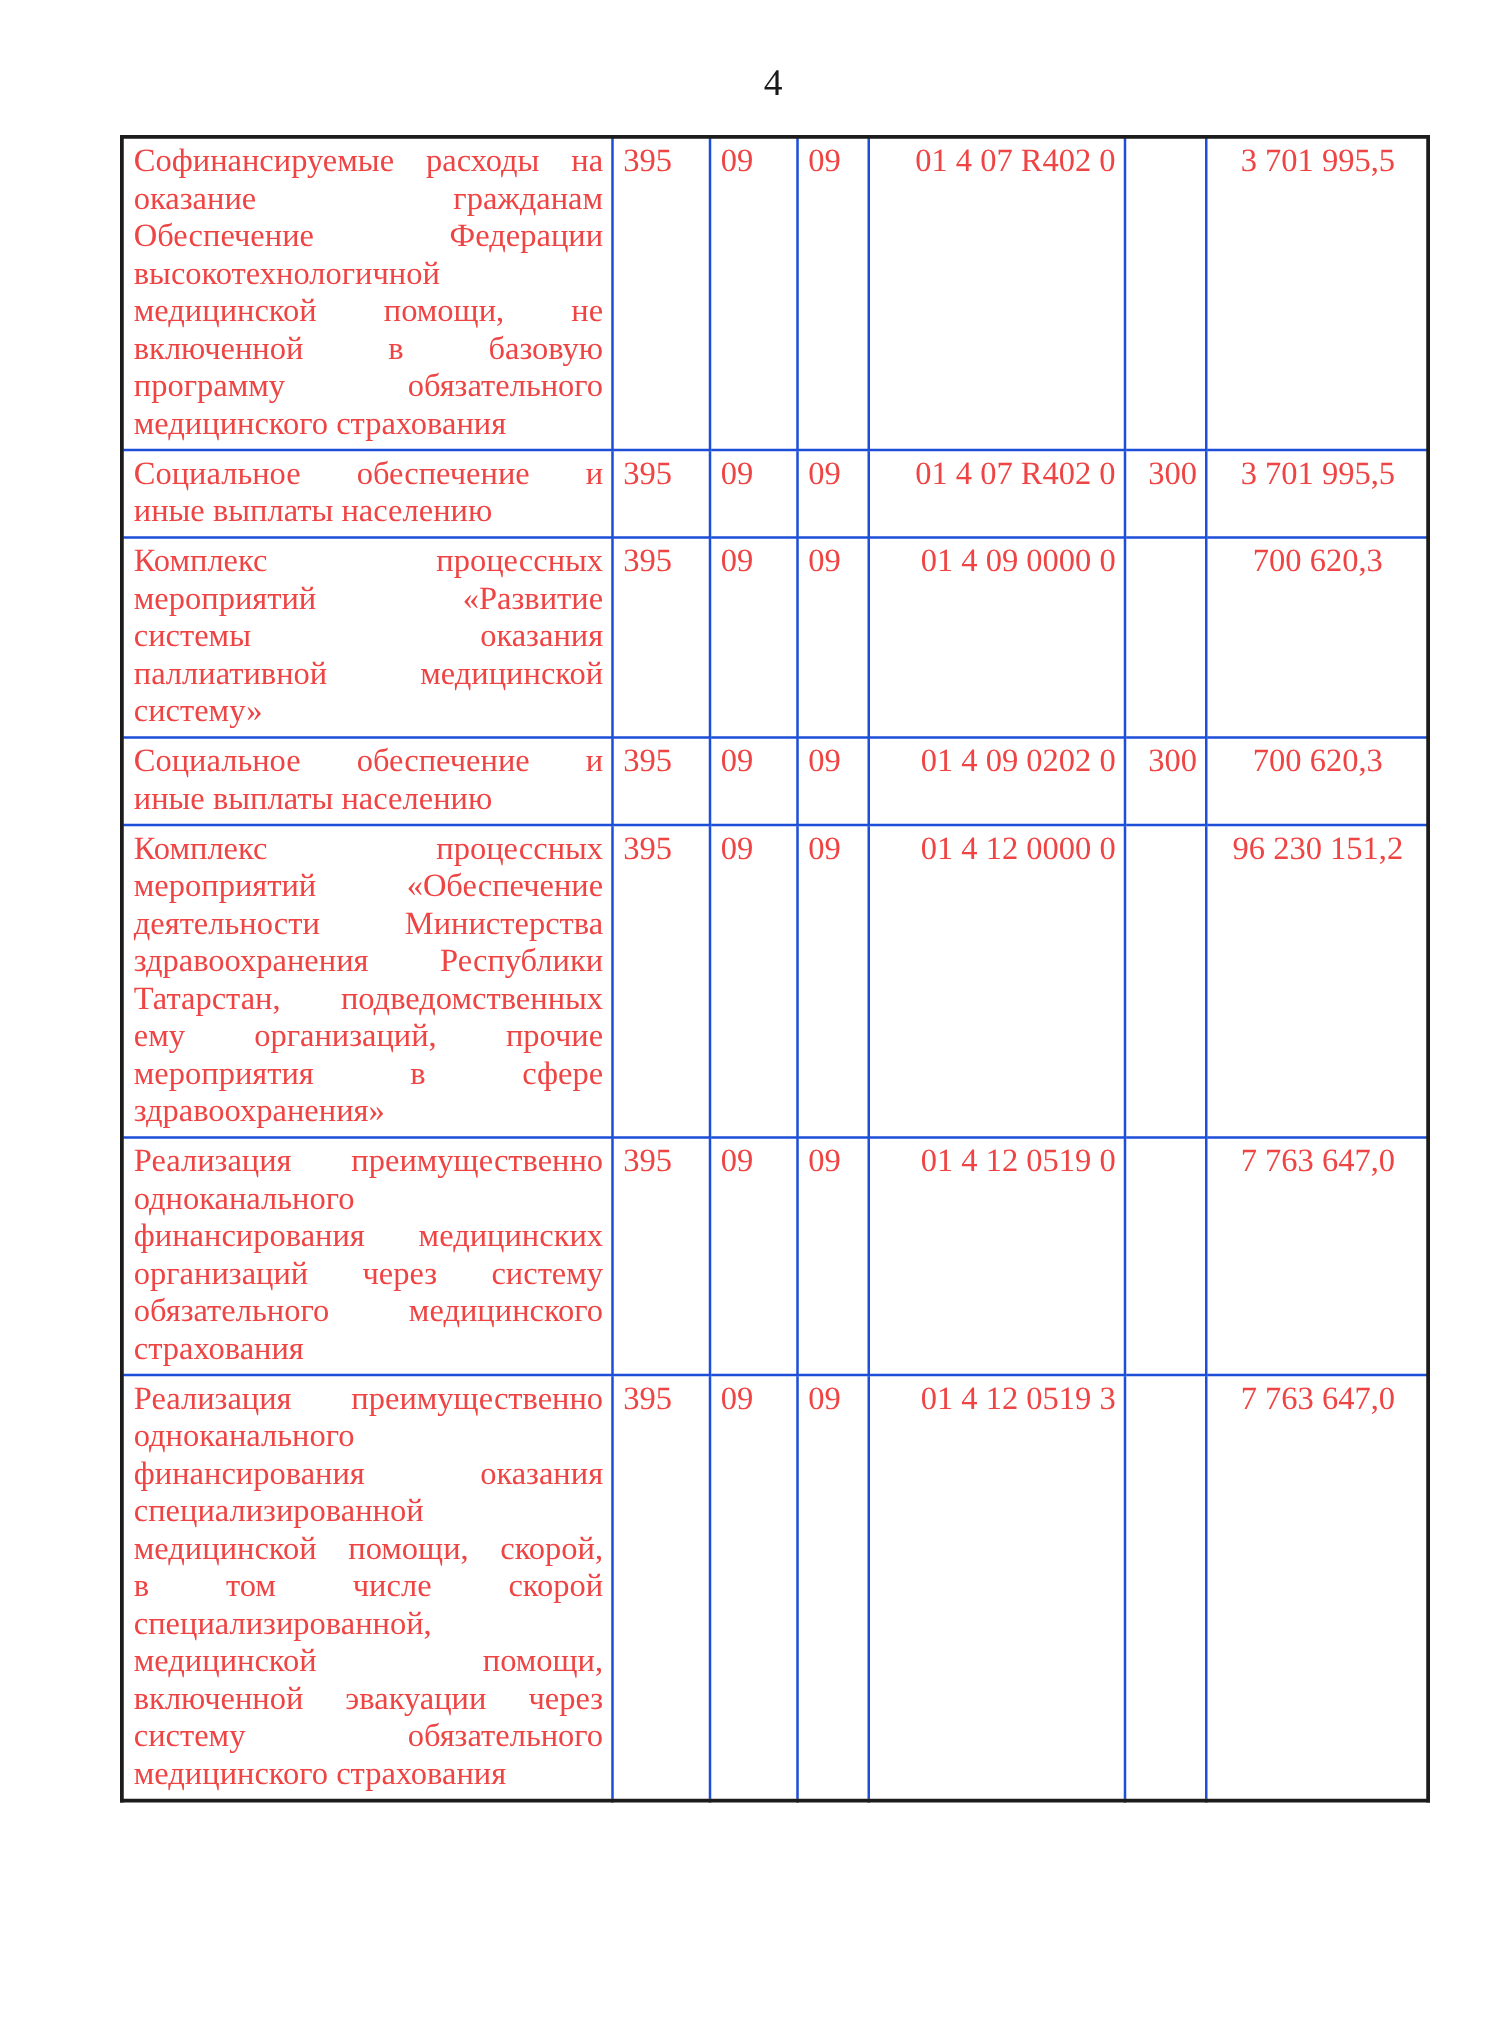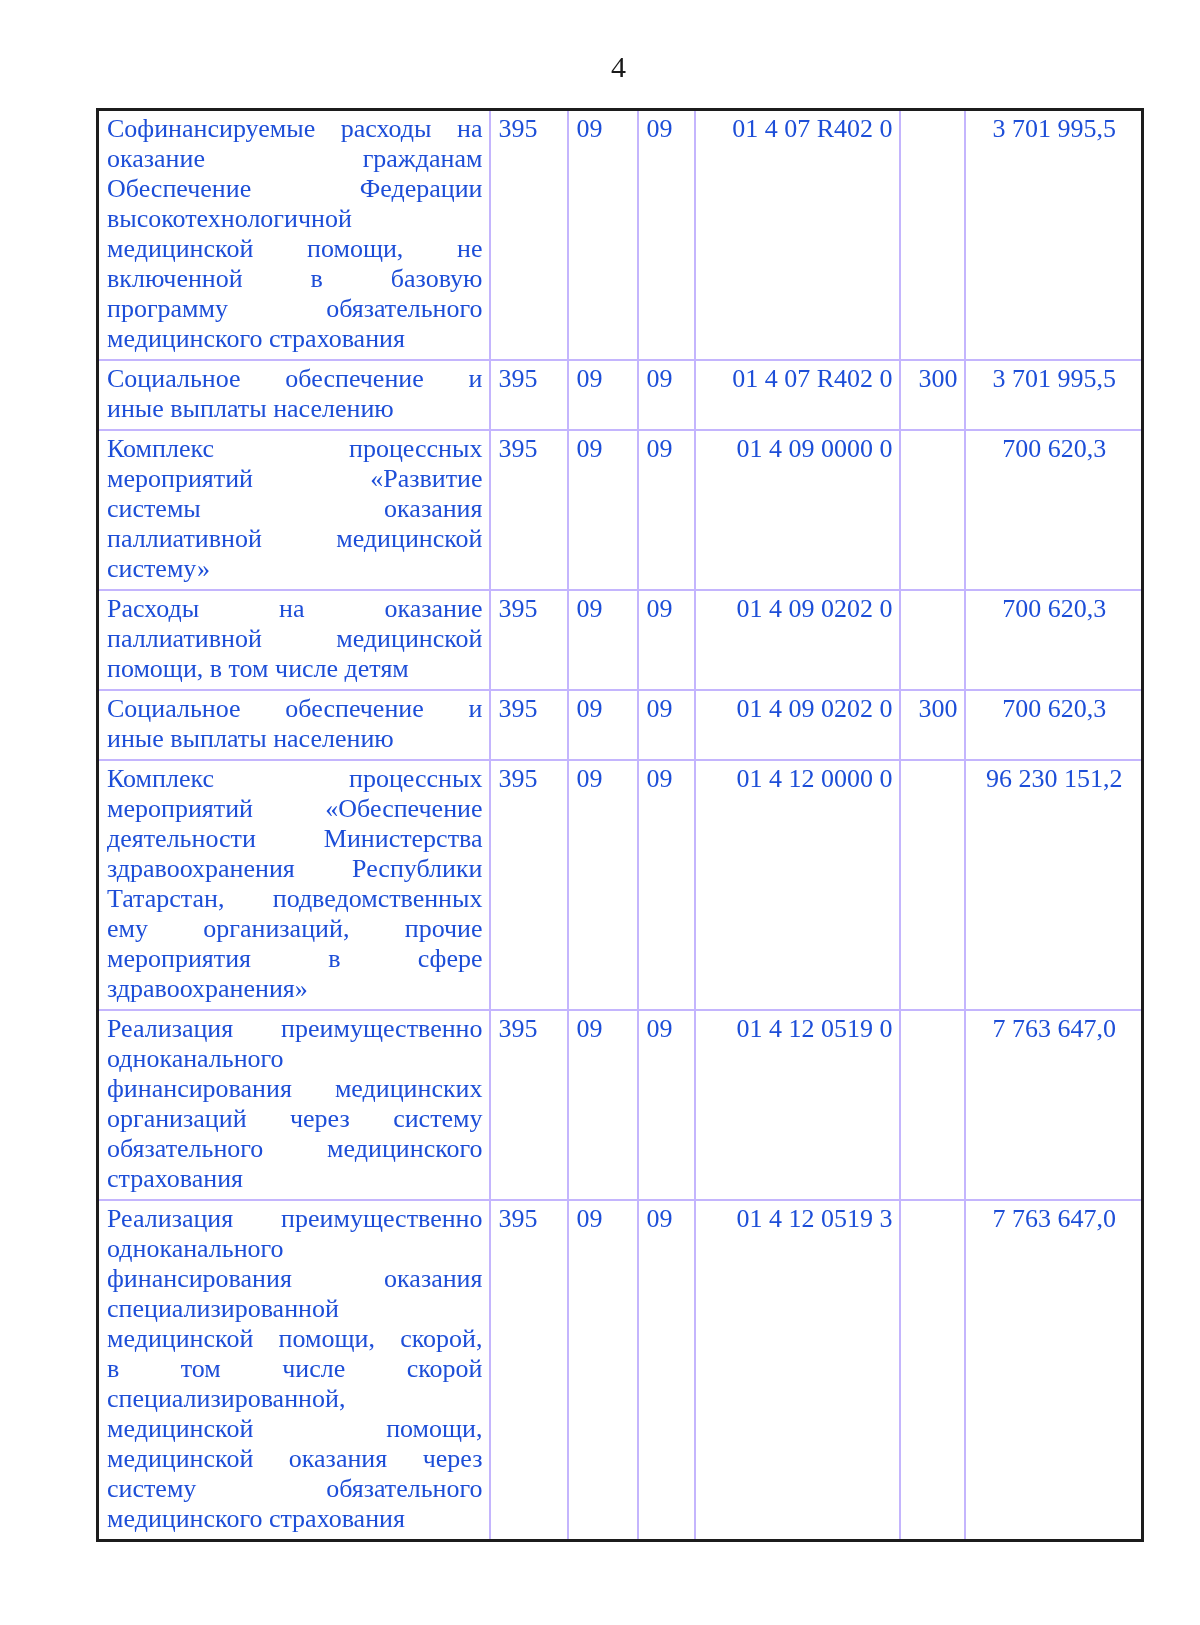--- a/index.html
+++ b/index.html
@@ -28,26 +28,26 @@
   table.budget-table {
     position: absolute;
     left: 96px;
     top: 108px;
     width: 1045px;
     border-collapse: collapse;
     table-layout: fixed;
     border: 3px solid #1c1c1c;
   }
   table.budget-table td {
-    border: 2px solid #c4b5fd;
+    border: 2px solid #1d4ed8;
     vertical-align: top;
     font-size: 26px;
     line-height: 30px;
     padding: 3px 6px 5px 8px;
-    color: #1d4ed8;
+    color: #ef4444;
     overflow: hidden;
   }
   td.name-cell {
     padding: 3px 8px 5px 11px;
   }
   td.name-cell .tl {
     text-align: justify;
     text-align-last: justify;
     white-space: nowrap;
   }
@@ -130,33 +130,20 @@
         </td>
         <td class="num-cell">395</td>
         <td class="num-cell">09</td>
         <td class="num-cell">09</td>
         <td class="code-cell">01 4 09 0000 0</td>
         <td class="vid-cell"></td>
         <td class="amount-cell">700 620,3</td>
       </tr>
       <tr>
         <td class="name-cell">
-          <div class="tl">Расходы на оказание</div>
-          <div class="tl">паллиативной медицинской</div>
-          <div class="tl last">помощи, в том числе детям</div>
-        </td>
-        <td class="num-cell">395</td>
-        <td class="num-cell">09</td>
-        <td class="num-cell">09</td>
-        <td class="code-cell">01 4 09 0202 0</td>
-        <td class="vid-cell"></td>
-        <td class="amount-cell">700 620,3</td>
-      </tr>
-      <tr>
-        <td class="name-cell">
           <div class="tl">Социальное обеспечение и</div>
           <div class="tl last">иные выплаты населению</div>
         </td>
         <td class="num-cell">395</td>
         <td class="num-cell">09</td>
         <td class="num-cell">09</td>
         <td class="code-cell">01 4 09 0202 0</td>
         <td class="vid-cell">300</td>
         <td class="amount-cell">700 620,3</td>
       </tr>
@@ -197,21 +184,21 @@
       <tr>
         <td class="name-cell">
           <div class="tl">Реализация преимущественно</div>
           <div class="tl">одноканального</div>
           <div class="tl">финансирования оказания</div>
           <div class="tl">специализированной</div>
           <div class="tl">медицинской помощи, скорой,</div>
           <div class="tl">в том числе скорой</div>
           <div class="tl">специализированной,</div>
           <div class="tl">медицинской помощи,</div>
-          <div class="tl">медицинской оказания через</div>
+          <div class="tl">включенной эвакуации через</div>
           <div class="tl">систему обязательного</div>
           <div class="tl last">медицинского страхования</div>
         </td>
         <td class="num-cell">395</td>
         <td class="num-cell">09</td>
         <td class="num-cell">09</td>
         <td class="code-cell">01 4 12 0519 3</td>
         <td class="vid-cell"></td>
         <td class="amount-cell">7 763 647,0</td>
       </tr>

